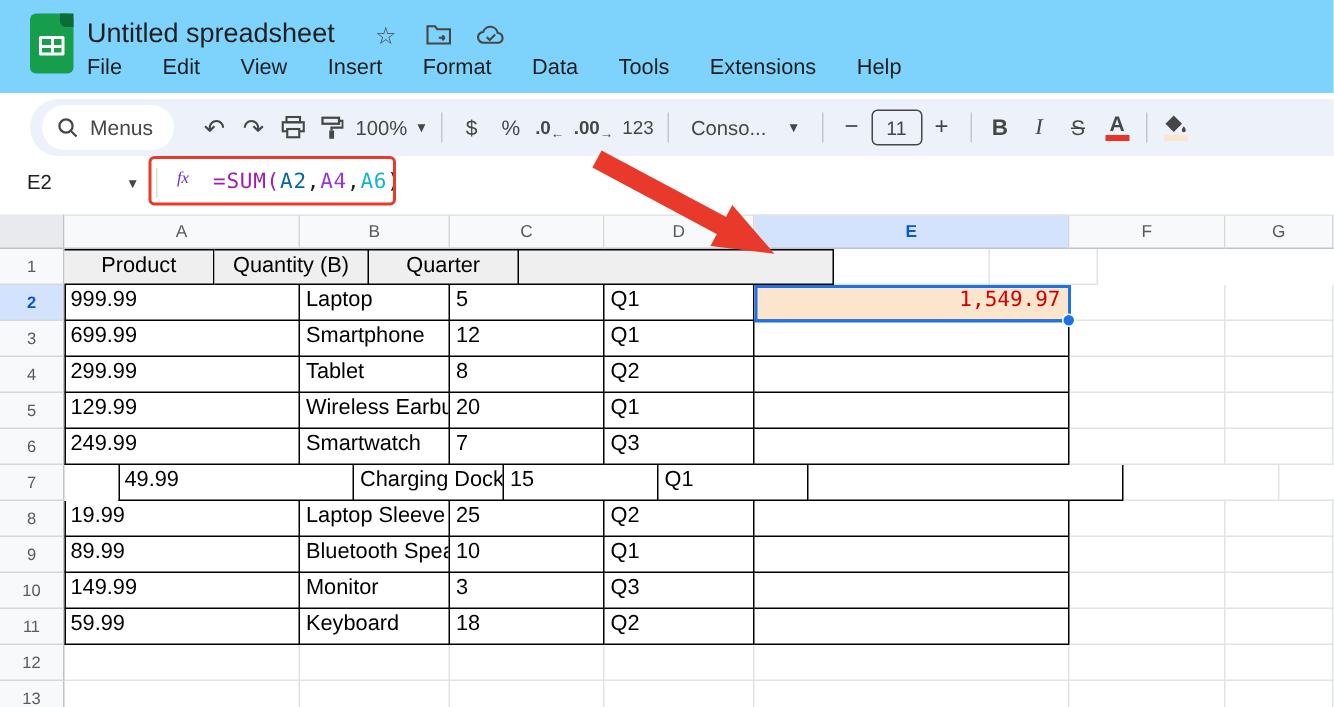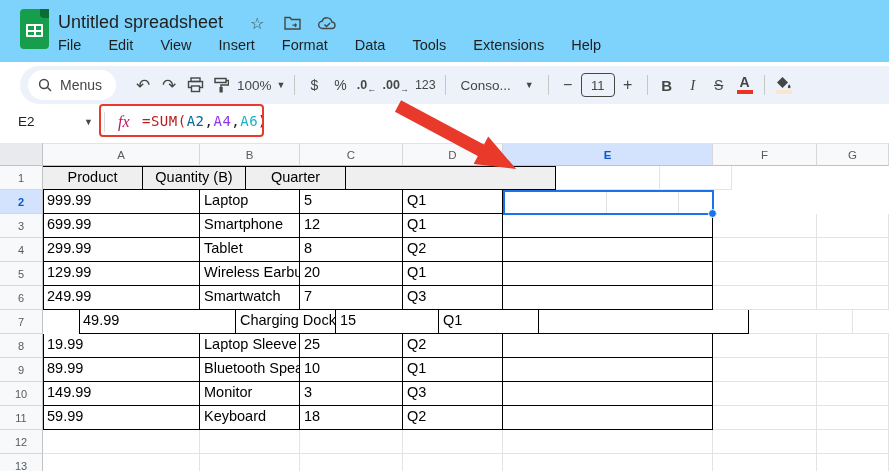--- a/index.html
+++ b/index.html
@@ -49,21 +49,21 @@
   .fmt-s { text-decoration:line-through; font-size:14px; }
   .color-a { font-weight:bold; font-size:14px; display:flex; flex-direction:column;
              align-items:center; line-height:13px; }
   .color-bar { width:16px; height:4px; margin-top:1px; }
 
   
   #formula-row { position:absolute; left:0; top:104px; width:889px; height:38px; background:#fff; }
   #name-box { position:absolute; left:18px; top:10px; font-size:13.5px; color:#202124; }
   #name-caret { position:absolute; left:84px; top:13px; font-size:9px; color:#444746; cursor:pointer; }
   #fx-sep { position:absolute; left:104px; top:8px; width:1px; height:20px; background:#dadce0; }
-  #fx-icon { position:absolute; left:118px; top:9px; font-size:16px; color:#be185d;
+  #fx-icon { position:absolute; left:118px; top:9px; font-size:11px; color:#6d28d9;
              font-style:italic; font-family:"Liberation Serif", serif;text-align:center; }
   #formula-input { position:absolute; left:142px; top:9px; font-size:14px; color:#202124;
                    letter-spacing:0.5px; white-space:pre; cursor:text; }
 
   
   #formula-highlight { position:absolute; left:99px; top:104px; width:165px; height:33px;
                        border:2.5px solid #e8392b; border-radius:4px; z-index:60; pointer-events:none; }
   #arrow-overlay { position:absolute; left:0; top:0; width:889px; height:471px;
                    z-index:70; pointer-events:none; }
 
@@ -191,21 +191,21 @@
       </svg>
     <span class="color-bar" id="fill-color-bar" style="background: rgb(252, 229, 205);"></span>
   </div>
 </div>
 
 <div id="formula-row">
   <span id="name-box">E2</span>
   <span id="name-caret">▼</span>
   <span id="fx-sep"></span>
   <span id="fx-icon" class="mono">fx</span>
-  <span id="formula-input" class="mono"><span style="color: #b91c1c;">=SUM(</span><span style="color: #0369a1;">A2</span><span style="color: rgb(32, 33, 36);">,</span><span style="color: rgb(147, 52, 230);">A4</span><span style="color: rgb(32, 33, 36);">,</span><span style="color: rgb(18, 181, 203);">A6</span><span style="color: rgb(32, 33, 36);">)</span></span>
+  <span id="formula-input" class="mono"><span style="color: #a21caf;">=SUM(</span><span style="color: #0369a1;">A2</span><span style="color: rgb(32, 33, 36);">,</span><span style="color: rgb(147, 52, 230);">A4</span><span style="color: rgb(32, 33, 36);">,</span><span style="color: rgb(18, 181, 203);">A6</span><span style="color: rgb(32, 33, 36);">)</span></span>
 </div>
 
 <div id="grid">
     <div class="g-row">
       <div id="corner-box"></div>
       <div class="g-cell colhdr" style="width: 157px;">A</div>
       <div class="g-cell colhdr" style="width: 100px;">B</div>
       <div class="g-cell colhdr" style="width: 103px;">C</div>
       <div class="g-cell colhdr" style="width: 100px;">D</div>
       <div class="g-cell colhdr sel" style="width: 210px;">E</div>
@@ -220,20 +220,21 @@
       <div class="g-cell bk-r bk-b bk-t fill-gray" style="width: 210px;"></div>
       <div class="g-cell" style="width: 104px;"></div>
       <div class="g-cell" style="width: 72px;"></div>
     </div>
     <div class="g-row">
       <div class="rowhdr sel">2</div>
       <div class="g-cell bk-r bk-b bk-l" style="width: 157px;">999.99</div>
       <div class="g-cell bk-r bk-b" style="width: 100px;">Laptop</div>
       <div class="g-cell bk-r bk-b" style="width: 103px;">5</div>
       <div class="g-cell bk-r bk-b" style="width: 100px;">Q1</div>
+      <div class="g-cell bk-r bk-b cell-e2" style="width: 210px;">1,549.97</div>
       <div class="g-cell" style="width: 104px;"></div>
       <div class="g-cell" style="width: 72px;"></div>
     </div>
     <div class="g-row">
       <div class="rowhdr">3</div>
       <div class="g-cell bk-r bk-b bk-l" style="width: 157px;">699.99</div>
       <div class="g-cell bk-r bk-b" style="width: 100px;">Smartphone</div>
       <div class="g-cell bk-r bk-b" style="width: 103px;">12</div>
       <div class="g-cell bk-r bk-b" style="width: 100px;">Q1</div>
       <div class="g-cell bk-r bk-b" style="width: 210px;"></div>

